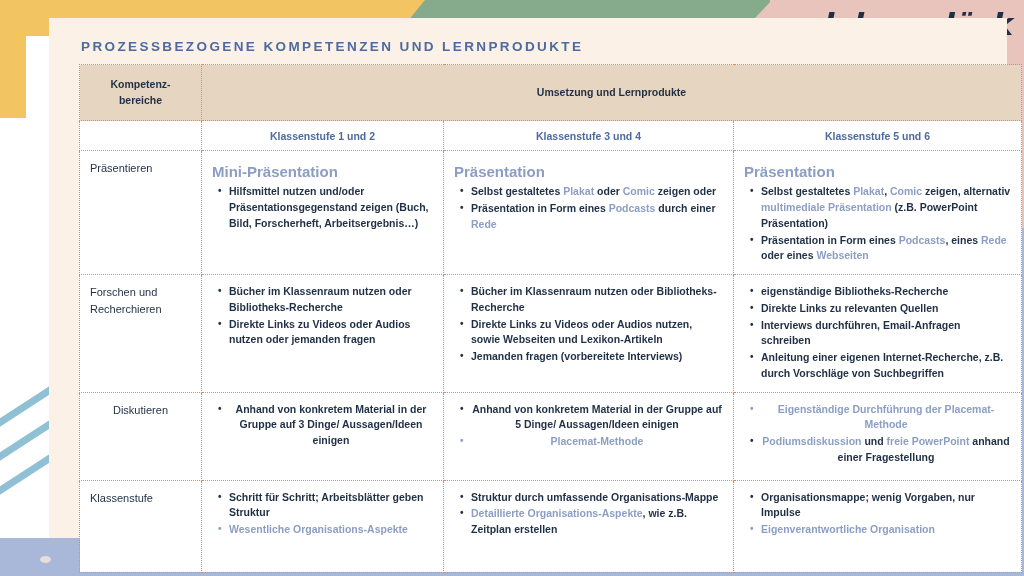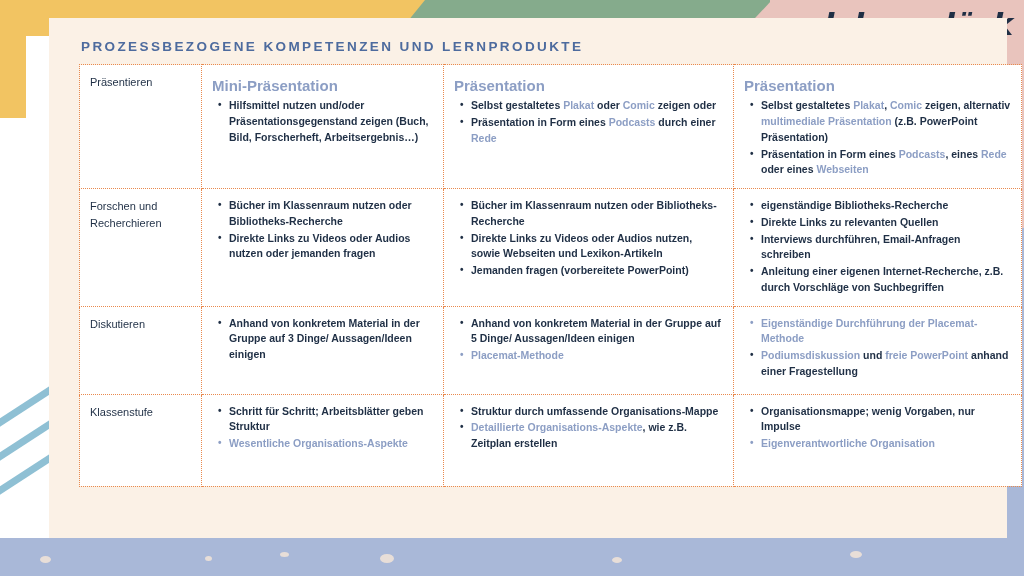--- a/index.html
+++ b/index.html
@@ -191,21 +191,21 @@
     left: 0; top: -1px;
     font-size: 10px;
     color: #1f2f45;
   }
   ul.items li.accent, ul.items li.accent::before { color: #8c9ec4; }
   ul.items li .hl { color: #8c9ec4; }
   ul.items li .dk { color: #1f2f45; }
 
   .r-present td { height: 112px; }
   .r-forschen td { height: 104px; }
-  .r-disk td { height: 88px; }
+  .r-disk td { height: 88px; text-align: center; }
   .r-org td { height: 92px; }
 </style>
 </head>
 <body>
 
 <div class="canvas">
 
   <div class="deco-yellow"></div>
   <div class="deco-yellow-left"></div>
   <div class="deco-green"></div>
@@ -242,21 +242,34 @@
 
     <table class="tbl">
       <colgroup>
         <col class="col-a">
           <col class="col-b">
           <col class="col-c">
           <col class="col-d">
       </colgroup>
       <tbody>
 
-
+        <tr class="hdr-band">
+          <td>
+            <span>Kompetenz-</span><br>
+            <span>bereiche</span>
+          </td>
+          <td colspan="3">Umsetzung und Lernprodukte</td>
+        </tr>
+
+        <tr class="sub-hdr">
+          <td class="blank"></td>
+          <td>Klassenstufe 1 und 2</td>
+          <td>Klassenstufe 3 und 4</td>
+          <td>Klassenstufe 5 und 6</td>
+        </tr>
 
         <tr class="r-present">
           <td class="row-label">Präsentieren</td>
           <td>
               <div class="lead">Mini-Präsentation</div>
               <ul class="items">
                 <li><span class="dk">Hilfsmittel nutzen und/oder Präsentationsgegenstand zeigen (Buch, Bild, Forscherheft, Arbeitsergebnis…)</span></li>
               </ul>
             </td>
           <td>
@@ -280,21 +293,21 @@
           <td>
               <ul class="items">
                 <li><span class="dk">Bücher im Klassenraum nutzen oder Bibliotheks-Recherche</span></li>
                 <li><span class="dk">Direkte Links zu Videos oder Audios nutzen oder jemanden fragen</span></li>
               </ul>
             </td>
           <td>
               <ul class="items">
                 <li><span class="dk">Bücher im Klassenraum nutzen oder Bibliotheks-Recherche</span></li>
                 <li><span class="dk">Direkte Links zu Videos oder Audios nutzen, sowie Webseiten und Lexikon-Artikeln</span></li>
-                <li><span class="dk">Jemanden fragen (vorbereitete PowerPoint)</span></li>
+                <li><span class="dk">Jemanden fragen (vorbereitete Interviews)</span></li>
               </ul>
             </td>
           <td>
               <ul class="items">
                 <li><span class="dk">eigenständige Bibliotheks-Recherche</span></li>
                 <li><span class="dk">Direkte Links zu relevanten Quellen</span></li>
                 <li><span class="dk">Interviews durchführen, Email-Anfragen schreiben</span></li>
                 <li><span class="dk">Anleitung einer eigenen Internet-Recherche, z.B. durch Vorschläge von Suchbegriffen</span></li>
               </ul>
             </td>

